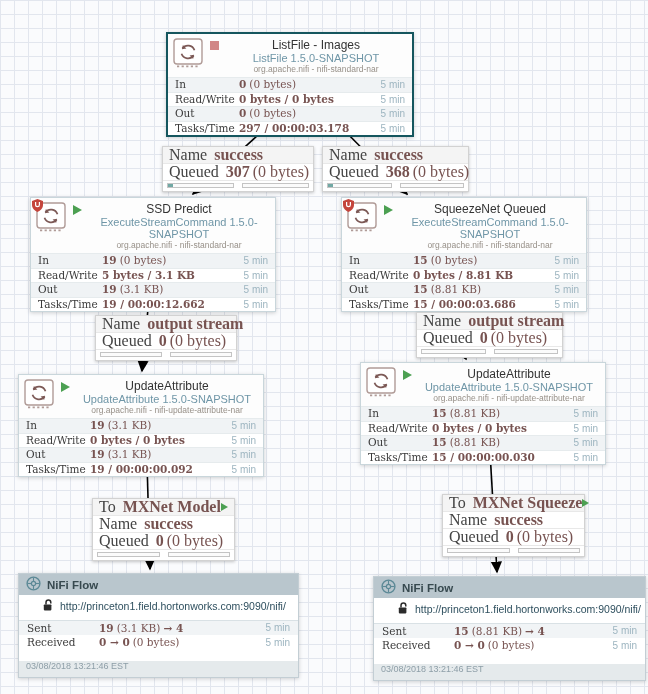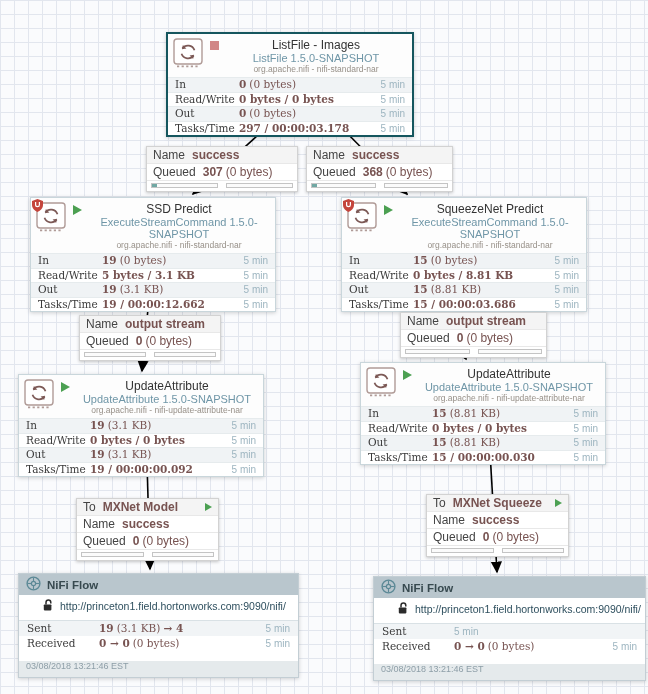--- a/index.html
+++ b/index.html
@@ -35,21 +35,21 @@
   .s-lbl{width:64px;flex:none;}
   .s-val{flex:1;color:#775351;white-space:nowrap;}
   .s-val b{font-weight:bold;}
   .rest{margin-left:3px;font-weight:normal;}
   .rest:empty{margin:0;}
   .s-per{color:#9db5c0;font-family:"Liberation Sans",sans-serif;font-size:10px;flex:none;}
 
   
   .conn{position:absolute;background:#fff;border:1px solid #d2d2d2;
         box-shadow:0 1px 3px rgba(0,0,0,.22);z-index:2;
-        font-family:Liberation Sans, sans-serif;font-size:12px;}
+        font-family:Liberation Serif, serif;font-size:16px;margin-left:16px;}
   .c-row{display:flex;align-items:center;line-height:16px;padding:0 6px;
          border-bottom:1px solid #e8e8e8;color:#444;}
   .c-row.first{background:#f4f4f4;}
   .c-lbl{margin-right:7px;}
   .c-val{color:#775351;font-weight:bold;white-space:nowrap;}
   .c-val .rest{font-weight:normal;}
   .play{margin-left:auto;width:0;height:0;border-left:7px solid #4ca052;
         border-top:4px solid transparent;border-bottom:4px solid transparent;}
   .c-bars{display:flex;gap:8px;padding:2px 4px 3px;}
   .bar{flex:1;height:3px;background:#fbfbfb;border:1px solid #c4c4c4;position:relative;}
@@ -57,21 +57,21 @@
 
   
   .rpg{position:absolute;background:#fff;border:1px solid #c3ced4;
        box-shadow:0 1px 4px rgba(0,0,0,.18);z-index:2;height:103px;}
   .rpg-header{height:21px;background:#b9c6cd;display:flex;align-items:center;gap:6px;
               padding:0 7px;font-size:11.5px;font-weight:bold;color:#37494f;}
   .rpg-url{height:22px;display:flex;align-items:center;gap:6px;padding:0 24px;
            font-size:10.5px;color:#2e4f5e;background:#fff;}
   .rpg-row{display:flex;align-items:baseline;font-family:"DejaVu Serif",serif;
            font-size:10.5px;line-height:14px;padding:0 8px;color:#3b3b3b;}
-  .rpg-row.sent{background:#f1f4f6;border-top:1px solid #d9e1e5;margin-top:3px;}
+  .rpg-row.sent{background:#f1f4f6;border-top:1px solid #d9e1e5;margin-top:3px;align-items:center;}
   .r-lbl{width:72px;flex:none;}
   .r-val{flex:1;color:#775351;white-space:nowrap;}
   .r-val b{font-weight:bold;}
   .r-val .mid{margin:0 3px;font-weight:normal;}
   .r-per{color:#9db5c0;font-family:"Liberation Sans",sans-serif;font-size:10px;flex:none;}
   .rpg-footer{position:absolute;left:0;right:0;bottom:0;height:16px;background:#e5eaec;
               display:flex;padding:0 7px;font-size:9px;color:#8d9ea7;}
 </style>
 </head>
 <body>
@@ -189,21 +189,21 @@
             <path d="M9.9 6.9 L9 11.3 L13.4 10.4 Z" fill="#7c5956"></path>
             <path d="M20.1 21.1 L21 16.7 L16.6 17.6 Z" fill="#7c5956"></path>
           </svg>
         <span class="shield"><svg width="11" height="13" viewBox="0 0 11 13">
               <path d="M5.5 0 L11 2 V6 C11 9.6 7.8 12 5.5 13 C3.2 12 0 9.6 0 6 V2 Z" fill="#c4453c"></path>
               <path d="M3.6 3 v2.8 a1.9 1.9 0 0 0 3.8 0 V3" fill="none" stroke="#fff" stroke-width="1.2"></path>
             </svg></span>
       </span>
       <span class="state running"></span>
       <div class="titles">
-        <div class="t-name">SqueezeNet Predict</div>
+        <div class="t-name">SqueezeNet Queued</div>
         <div class="t-type">ExecuteStreamCommand 1.5.0-SNAPSHOT</div>
         <div class="t-bundle">org.apache.nifi - nifi-standard-nar</div>
       </div>
     </div>
     <div class="stat-row odd">
         <span class="s-lbl">In</span>
         <span class="s-val"><b>15</b><span class="rest">(0 bytes)</span></span>
         <span class="s-per">5 min</span>
       </div>
     <div class="stat-row">
@@ -457,20 +457,21 @@
     </div>
     <div class="rpg-url">
       <span><svg width="11" height="12" viewBox="0 0 11 12">
             <rect x="0.8" y="5.4" width="7.6" height="6" rx="0.8" fill="#2b2b2b"></rect>
             <path d="M3 5.4 V3.5 a2.4 2.4 0 0 1 4.8 0 V4.4" fill="none" stroke="#2b2b2b" stroke-width="1.5"></path>
           </svg></span>
       <span>http://princeton1.field.hortonworks.com:9090/nifi/</span>
     </div>
     <div class="rpg-row sent">
       <span class="r-lbl">Sent</span>
+      <span class="r-val"><b>15</b><span class="mid">(8.81 KB)</span><b>→ 4</b></span>
       <span class="r-per">5 min</span>
     </div>
     <div class="rpg-row">
       <span class="r-lbl">Received</span>
       <span class="r-val"><b>0 → 0</b><span class="mid">(0 bytes)</span></span>
       <span class="r-per">5 min</span>
     </div>
     <div class="rpg-footer">
         <span>03/08/2018 13:21:46 EST</span>
       </div>

